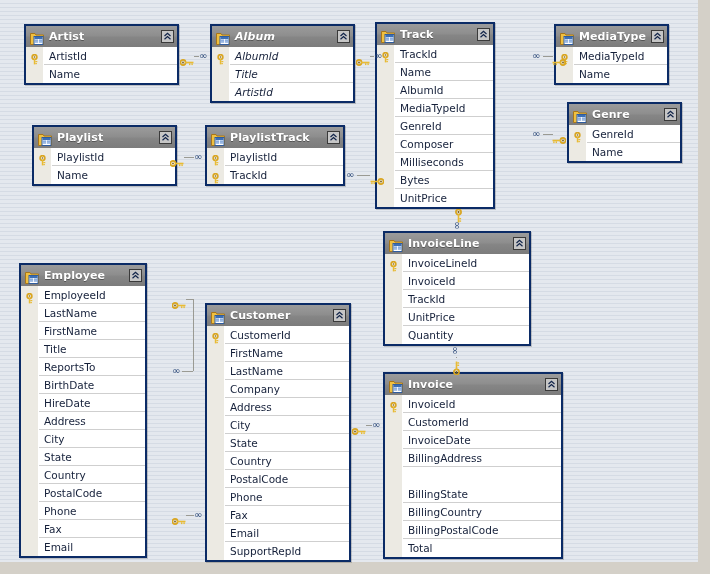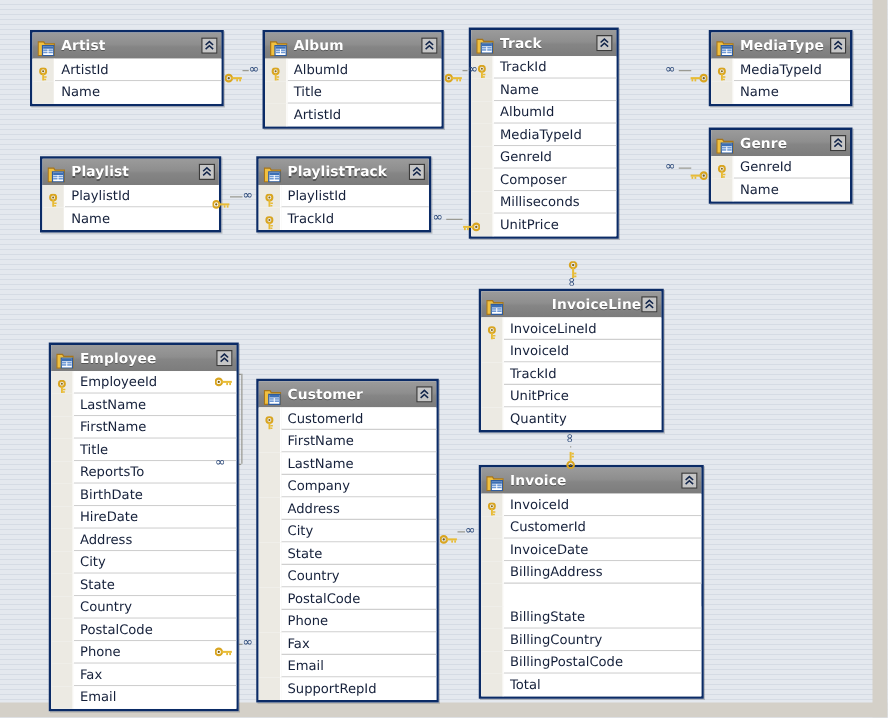--- a/index.html
+++ b/index.html
@@ -241,21 +241,21 @@
                 </svg></span>
             </div>
             <div class="fld-name">ArtistId</div>
           </div>
           <div class="fld">
             <div class="fld-key"></div>
             <div class="fld-name">Name</div>
           </div>
         </div>
       </div>
-      <div class="table-box" style="left: 210px; top: 24px; width: 145px;">
+      <div class="table-box" style="left: 210px; top: 24px; width: 145px; font-style: italic;">
         <div class="tb-title">
           <span class="tb-icon"><svg width="14" height="13" viewBox="0 0 14 13">
               <path d="M0.5 1.5 L5 1.5 L6 3 L13.5 3 L13.5 12.5 L0.5 12.5 Z" fill="#f0c040" stroke="#a8761a" stroke-width="1"></path>
               <rect x="4" y="4.5" width="9" height="8" fill="#ffffff" stroke="#2f5c9e" stroke-width="1"></rect>
               <rect x="4.5" y="5" width="8" height="2" fill="#3c6fb5"></rect>
               <rect x="4.5" y="7.5" width="3.5" height="1.3" fill="#6f9ad6"></rect>
               <rect x="8.8" y="7.5" width="3.5" height="1.3" fill="#6f9ad6"></rect>
               <rect x="4.5" y="9.3" width="3.5" height="1.3" fill="#6f9ad6"></rect>
               <rect x="8.8" y="9.3" width="3.5" height="1.3" fill="#6f9ad6"></rect>
             </svg></span>
@@ -341,25 +341,29 @@
           <div class="fld">
             <div class="fld-key"></div>
             <div class="fld-name">Composer</div>
           </div>
           <div class="fld">
             <div class="fld-key"></div>
             <div class="fld-name">Milliseconds</div>
           </div>
           <div class="fld">
             <div class="fld-key"></div>
+            <div class="fld-name">Bytes</div>
+          </div>
+          <div class="fld">
+            <div class="fld-key"></div>
             <div class="fld-name">UnitPrice</div>
           </div>
         </div>
       </div>
-      <div class="table-box" style="left: 567px; top: 24px; width: 115px;">
+      <div class="table-box" style="left: 554px; top: 24px; width: 115px;">
         <div class="tb-title">
           <span class="tb-icon"><svg width="14" height="13" viewBox="0 0 14 13">
               <path d="M0.5 1.5 L5 1.5 L6 3 L13.5 3 L13.5 12.5 L0.5 12.5 Z" fill="#f0c040" stroke="#a8761a" stroke-width="1"></path>
               <rect x="4" y="4.5" width="9" height="8" fill="#ffffff" stroke="#2f5c9e" stroke-width="1"></rect>
               <rect x="4.5" y="5" width="8" height="2" fill="#3c6fb5"></rect>
               <rect x="4.5" y="7.5" width="3.5" height="1.3" fill="#6f9ad6"></rect>
               <rect x="8.8" y="7.5" width="3.5" height="1.3" fill="#6f9ad6"></rect>
               <rect x="4.5" y="9.3" width="3.5" height="1.3" fill="#6f9ad6"></rect>
               <rect x="8.8" y="9.3" width="3.5" height="1.3" fill="#6f9ad6"></rect>
             </svg></span>
@@ -505,21 +509,21 @@
                   <circle cx="5.5" cy="3" r="0.8" fill="#8a6a12"></circle>
                   <rect x="4.8" y="5" width="1.5" height="5.4" fill="#e8bb35"></rect>
                   <rect x="6.3" y="7" width="2" height="1.2" fill="#e8bb35"></rect>
                   <rect x="6.3" y="9" width="1.6" height="1.2" fill="#e8bb35"></rect>
                 </svg></span>
             </div>
             <div class="fld-name">TrackId</div>
           </div>
         </div>
       </div>
-      <div class="table-box" style="left: 19px; top: 274px; width: 152px; margin-left: 20px;">
+      <div class="table-box" style="left: 19px; top: 263px; width: 128px;">
         <div class="tb-title">
           <span class="tb-icon"><svg width="14" height="13" viewBox="0 0 14 13">
               <path d="M0.5 1.5 L5 1.5 L6 3 L13.5 3 L13.5 12.5 L0.5 12.5 Z" fill="#f0c040" stroke="#a8761a" stroke-width="1"></path>
               <rect x="4" y="4.5" width="9" height="8" fill="#ffffff" stroke="#2f5c9e" stroke-width="1"></rect>
               <rect x="4.5" y="5" width="8" height="2" fill="#3c6fb5"></rect>
               <rect x="4.5" y="7.5" width="3.5" height="1.3" fill="#6f9ad6"></rect>
               <rect x="8.8" y="7.5" width="3.5" height="1.3" fill="#6f9ad6"></rect>
               <rect x="4.5" y="9.3" width="3.5" height="1.3" fill="#6f9ad6"></rect>
               <rect x="8.8" y="9.3" width="3.5" height="1.3" fill="#6f9ad6"></rect>
             </svg></span>
@@ -677,21 +681,21 @@
           <div class="fld">
             <div class="fld-key"></div>
             <div class="fld-name">Email</div>
           </div>
           <div class="fld">
             <div class="fld-key"></div>
             <div class="fld-name">SupportRepId</div>
           </div>
         </div>
       </div>
-      <div class="table-box" style="left: 383px; top: 231px; width: 148px; text-align: right;">
+      <div class="table-box" style="left: 383px; top: 231px; width: 148px;">
         <div class="tb-title">
           <span class="tb-icon"><svg width="14" height="13" viewBox="0 0 14 13">
               <path d="M0.5 1.5 L5 1.5 L6 3 L13.5 3 L13.5 12.5 L0.5 12.5 Z" fill="#f0c040" stroke="#a8761a" stroke-width="1"></path>
               <rect x="4" y="4.5" width="9" height="8" fill="#ffffff" stroke="#2f5c9e" stroke-width="1"></rect>
               <rect x="4.5" y="5" width="8" height="2" fill="#3c6fb5"></rect>
               <rect x="4.5" y="7.5" width="3.5" height="1.3" fill="#6f9ad6"></rect>
               <rect x="8.8" y="7.5" width="3.5" height="1.3" fill="#6f9ad6"></rect>
               <rect x="4.5" y="9.3" width="3.5" height="1.3" fill="#6f9ad6"></rect>
               <rect x="8.8" y="9.3" width="3.5" height="1.3" fill="#6f9ad6"></rect>
             </svg></span>

